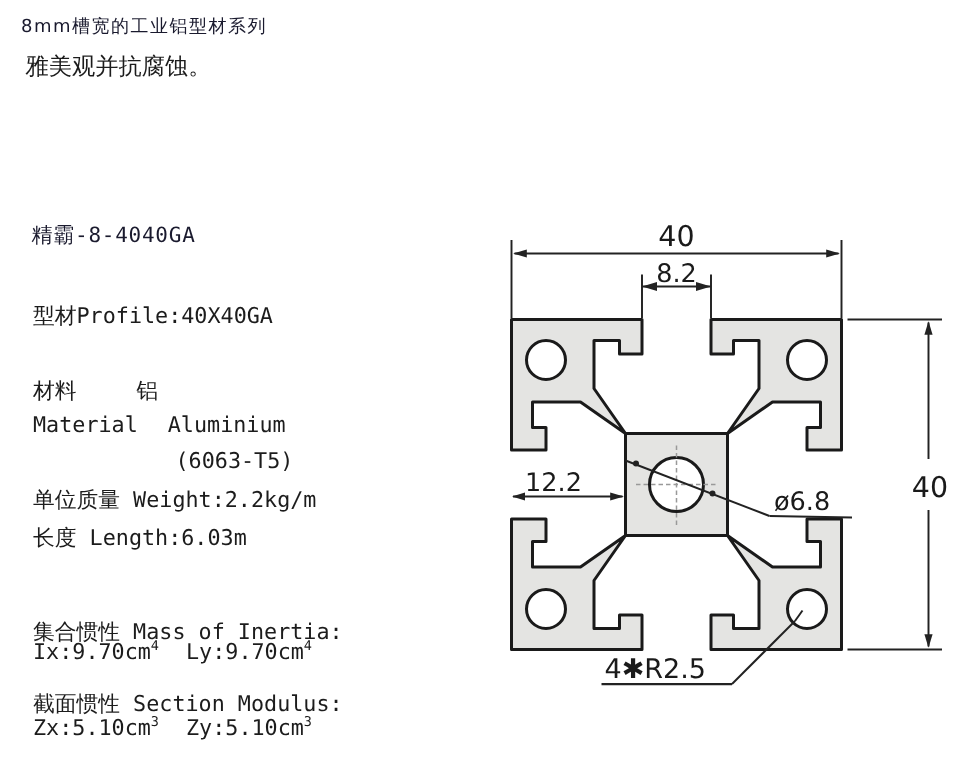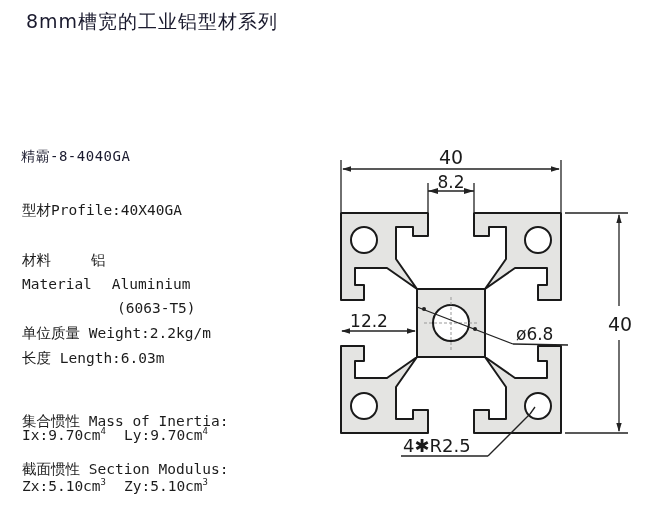--- a/index.html
+++ b/index.html
@@ -10,23 +10,23 @@
     body {
       width: 645px;
       height: 514px;
       position: relative;
       overflow: hidden;
       font-family: "DejaVu Serif", "Liberation Serif", serif;
       color: #1c1c1c;
     }
     .abs { position: absolute; white-space: nowrap; }
     .title {
-      left: 26px; top: 9px;
+      left: 14px; top: 9px;
       font-family: "DejaVu Sans", "Liberation Sans", sans-serif;
-      font-size: 19px;
+      font-size: 12px;
       color: #1a1a2e;
       letter-spacing: 1px;
     }
     .desc {
       left: 17px; top: 32px;
       font-family: "DejaVu Serif", "Liberation Serif", serif;
       font-size: 15.5px;
       line-height: 24.5px;
       color: #1c1c1c;
       width: 300px;
@@ -49,20 +49,21 @@
     }
     sup { font-size: 9px; vertical-align: 6px; }
     svg { position: absolute; left: 0; top: 0; }
   </style>
 </head>
 <body>
 
 <div class="abs title">8mm槽宽的工业铝型材系列</div>
 
 <div class="abs desc">
+  <span class="line">雅美观并抗腐蚀。</span>
 </div>
 
 <div class="abs model">精霸-8-4040GA</div>
 
 <div class="abs spec" style="top:201px;">型材Profile:40X40GA</div>
 
 <div class="abs spec" style="top:251px;">
   <span>材料</span><span style="display:inline-block;width:40px;"></span><span>铝</span>
 </div>
 

